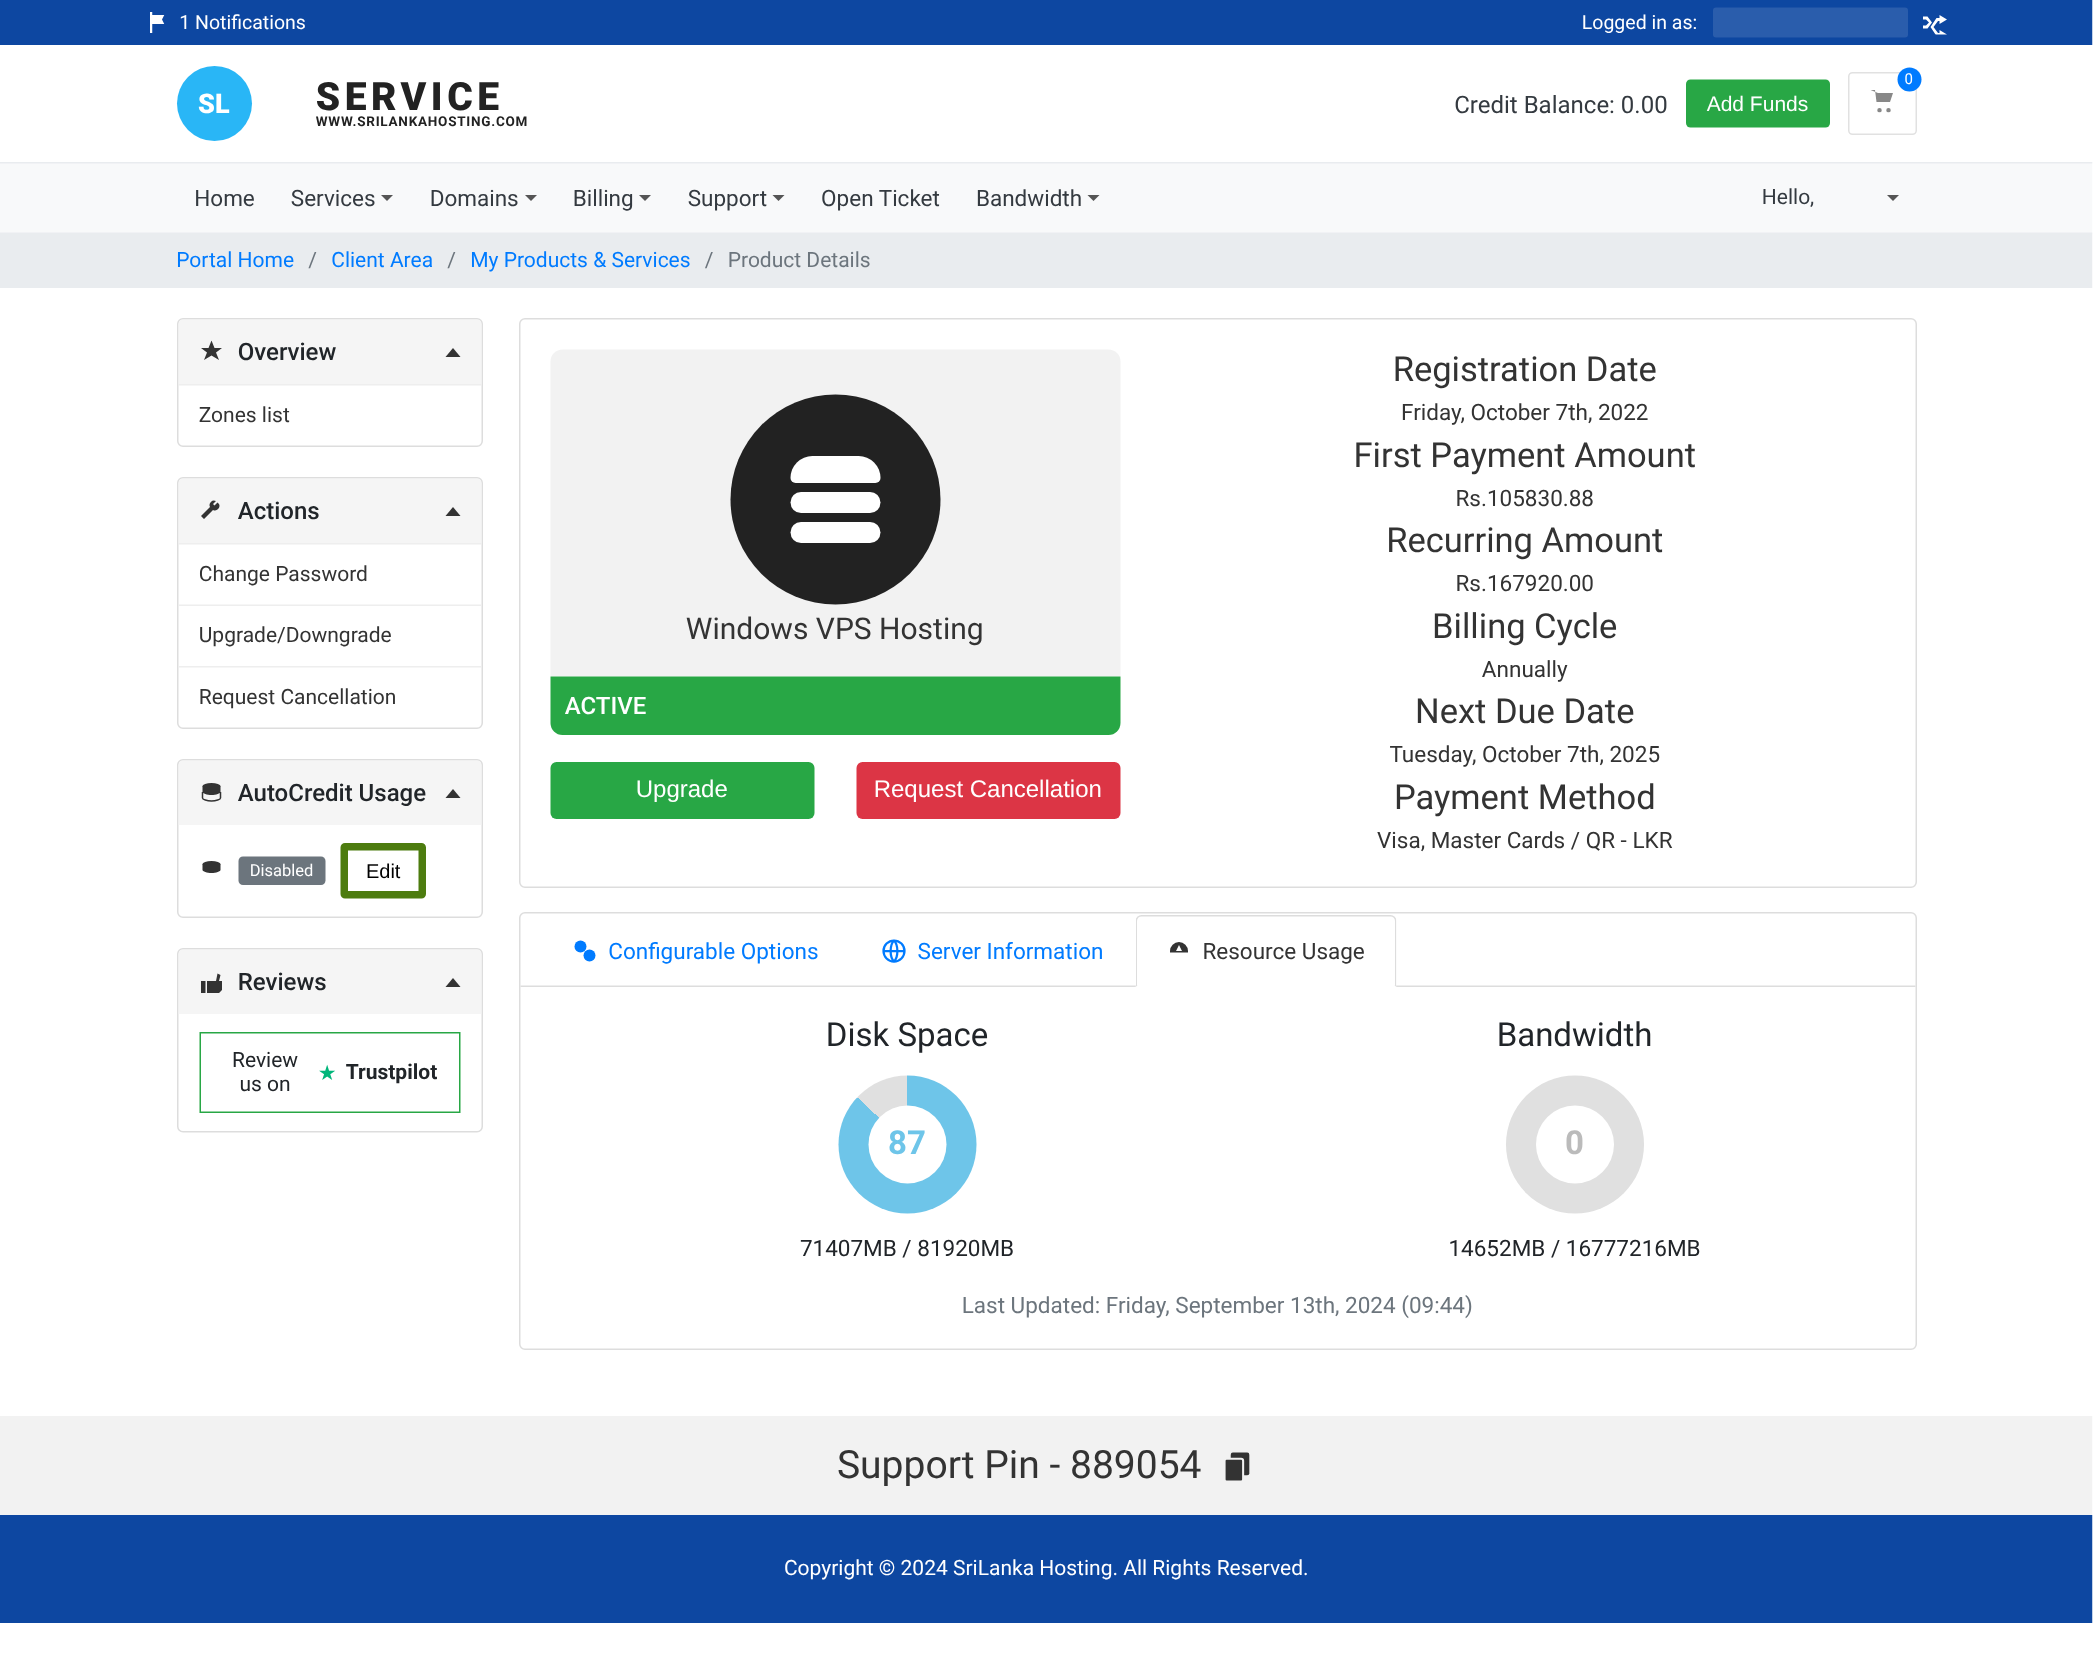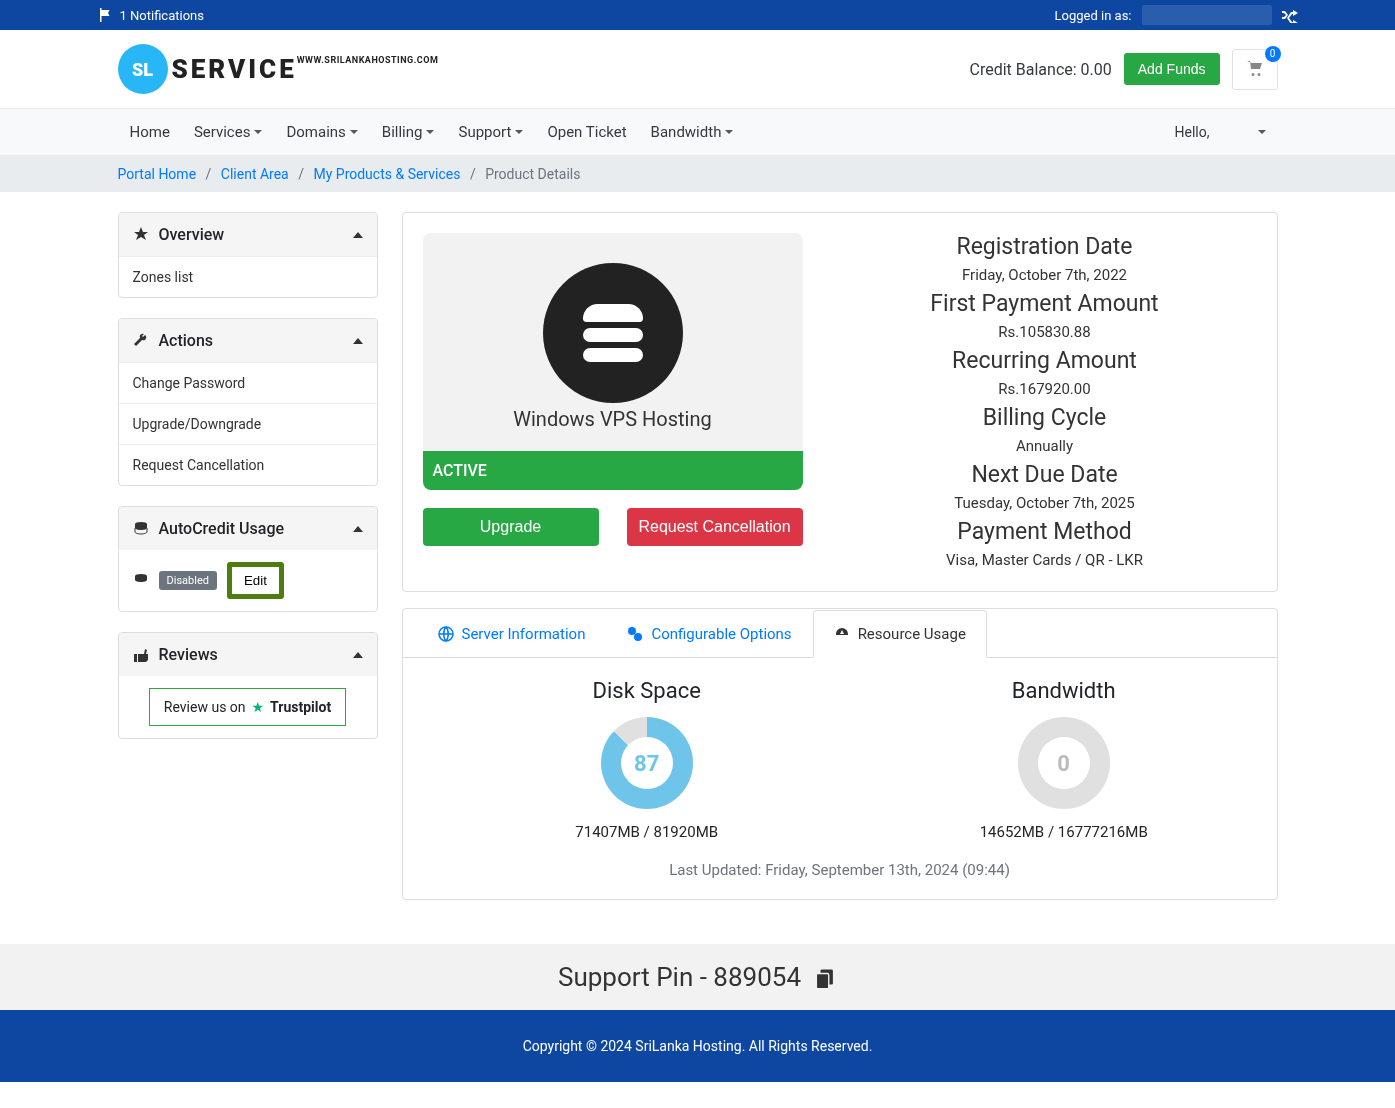--- a/index.html
+++ b/index.html
@@ -9,21 +9,21 @@
 .topbar { background: #0d47a1; color: #fff; height: 30px; display: flex; align-items: center; padding: 0 16px; }
 .topbar-inner { width: 100%; max-width: 1200px; margin: 0 auto; display: flex; justify-content: space-between; align-items: center; }
 .notif { display: flex; align-items: center; gap: 6px; font-size: 13px; color: #fff; cursor: pointer; }
 .topbar-right { display: flex; align-items: center; gap: 10px; font-size: 13px; }
 .user-box { background: rgba(255,255,255,0.12); padding: 3px 18px; border-radius: 2px; min-width: 130px; height: 20px; }
 
 .header { background: #fff; padding: 14px 0; }
 .header-inner { max-width: 1200px; margin: 0 auto; display: flex; justify-content: space-between; align-items: center; padding: 0 20px; }
 .logo { display: flex; align-items: center; gap: 4px; }
 .logo-circle { width: 50px; height: 50px; background: #29b6f6; border-radius: 50%; display: flex; align-items: center; justify-content: center; color: #fff; font-weight: 900; font-size: 18px; }
-.logo-text { display: flex; flex-direction: row; line-height: 1; }
+.logo-text { display: flex; flex-direction: column; line-height: 1; margin-left: 39px; }
 .logo-service { font-size: 26px; font-weight: 900; letter-spacing: 3px; color: #222; }
 .logo-sub { font-size: 9px; font-weight: 700; letter-spacing: 0.5px; color: #222; }
 .header-right { display: flex; align-items: center; gap: 12px; }
 .credit { font-size: 16px; color: #343a40; }
 .btn { padding: 8px 14px; border-radius: 3px; border: none; cursor: pointer; font-size: 14px; }
 .btn-success { background: #28a745; color: #fff; }
 .cart { border: 1px solid #e1e1e1; border-radius: 3px; padding: 10px 14px; position: relative; }
 .cart-badge { position: absolute; top: -4px; right: -4px; background: #007bff; color: #fff; border-radius: 50%; width: 16px; height: 16px; font-size: 10px; display: flex; align-items: center; justify-content: center; }
 
 .navbar { background: #f8f9fa; border-top: 1px solid #e9ecef; border-bottom: 1px solid #e9ecef; }
@@ -32,21 +32,21 @@
 .nav-item { padding: 14px 12px; color: #343a40; cursor: pointer; font-size: 15px; display: flex; align-items: center; gap: 4px; }
 .caret { border-top: 4px solid #555; border-left: 4px solid transparent; border-right: 4px solid transparent; width: 0; height: 0; }
 .hello { padding: 14px 12px; color: #343a40; display: flex; align-items: center; gap: 4px; }
 
 .breadcrumb-bar { background: #e9ecef; padding: 10px 0; }
 .breadcrumb { max-width: 1200px; margin: 0 auto; padding: 0 20px; font-size: 14px; color: #6c757d; }
 .breadcrumb a { color: #007bff; }
 .breadcrumb .sep { color: #6c757d; margin: 0 6px; }
 
 .container { max-width: 1200px; margin: 0 auto; padding: 20px; display: flex; gap: 24px; }
-.sidebar { width: 260px; flex-shrink: 0; }
+.sidebar { width: 204px; flex-shrink: 0; }
 .main { flex: 1; }
 
 .panel { border: 1px solid #ddd; border-radius: 4px; margin-bottom: 20px; background: #fff; overflow: hidden; }
 .panel-header { background: #f5f5f5; padding: 12px 14px; font-size: 16px; font-weight: 500; display: flex; justify-content: space-between; align-items: center; cursor: pointer; }
 .panel-header .left { display: flex; align-items: center; gap: 10px; }
 .chevron-up { border-bottom: 6px solid #333; border-left: 5px solid transparent; border-right: 5px solid transparent; width: 0; height: 0; }
 .panel-body { padding: 12px 14px; }
 .panel-item { padding: 12px 14px; border-top: 1px solid #eee; color: #333; cursor: pointer; font-size: 14px; }
 .panel-item:first-child { border-top: none; }
 .badge-disabled { background: #6c757d; color: #fff; font-size: 11px; padding: 3px 8px; border-radius: 3px; }
@@ -290,32 +290,32 @@
         <div class="info-label">Next Due Date</div>
         <div class="info-value">Tuesday, October 7th, 2025</div>
         <div class="info-label">Payment Method</div>
         <div class="info-value">Visa, Master Cards / QR - LKR</div>
       </div>
     </div>
 
     <div class="tabs-wrap">
       <div class="tabs" style="padding-left:14px;">
         <div class="tab">
+          <span class="icon icon-cog"><svg viewBox="0 0 16 16" fill="currentColor">
+                <circle cx="5" cy="5" r="4"></circle>
+                <circle cx="11" cy="11" r="4"></circle>
+              </svg></span>
+          <span>Configurable Options</span>
+        </div>
+        <div class="tab">
           <span class="icon icon-globe"><svg viewBox="0 0 16 16" fill="currentColor">
                 <circle cx="8" cy="8" r="7" fill="none" stroke="currentColor" stroke-width="1.5"></circle>
                 <path d="M1 8h14M8 1c3 3 3 11 0 14M8 1c-3 3-3 11 0 14" fill="none" stroke="currentColor" stroke-width="1.5"></path>
               </svg></span>
           <span>Server Information</span>
-        </div>
-        <div class="tab">
-          <span class="icon icon-cog"><svg viewBox="0 0 16 16" fill="currentColor">
-                <circle cx="5" cy="5" r="4"></circle>
-                <circle cx="11" cy="11" r="4"></circle>
-              </svg></span>
-          <span>Configurable Options</span>
         </div>
         <div class="tab active">
           <span class="icon icon-dash"><svg viewBox="0 0 16 16" fill="currentColor">
                 <path d="M8 2a6 6 0 00-6 6v1h12V8a6 6 0 00-6-6zm0 2l2 4H6z"></path>
               </svg></span>
           <span>Resource Usage</span>
         </div>
       </div>
       <div class="tab-content">
         <div class="usage-row">

